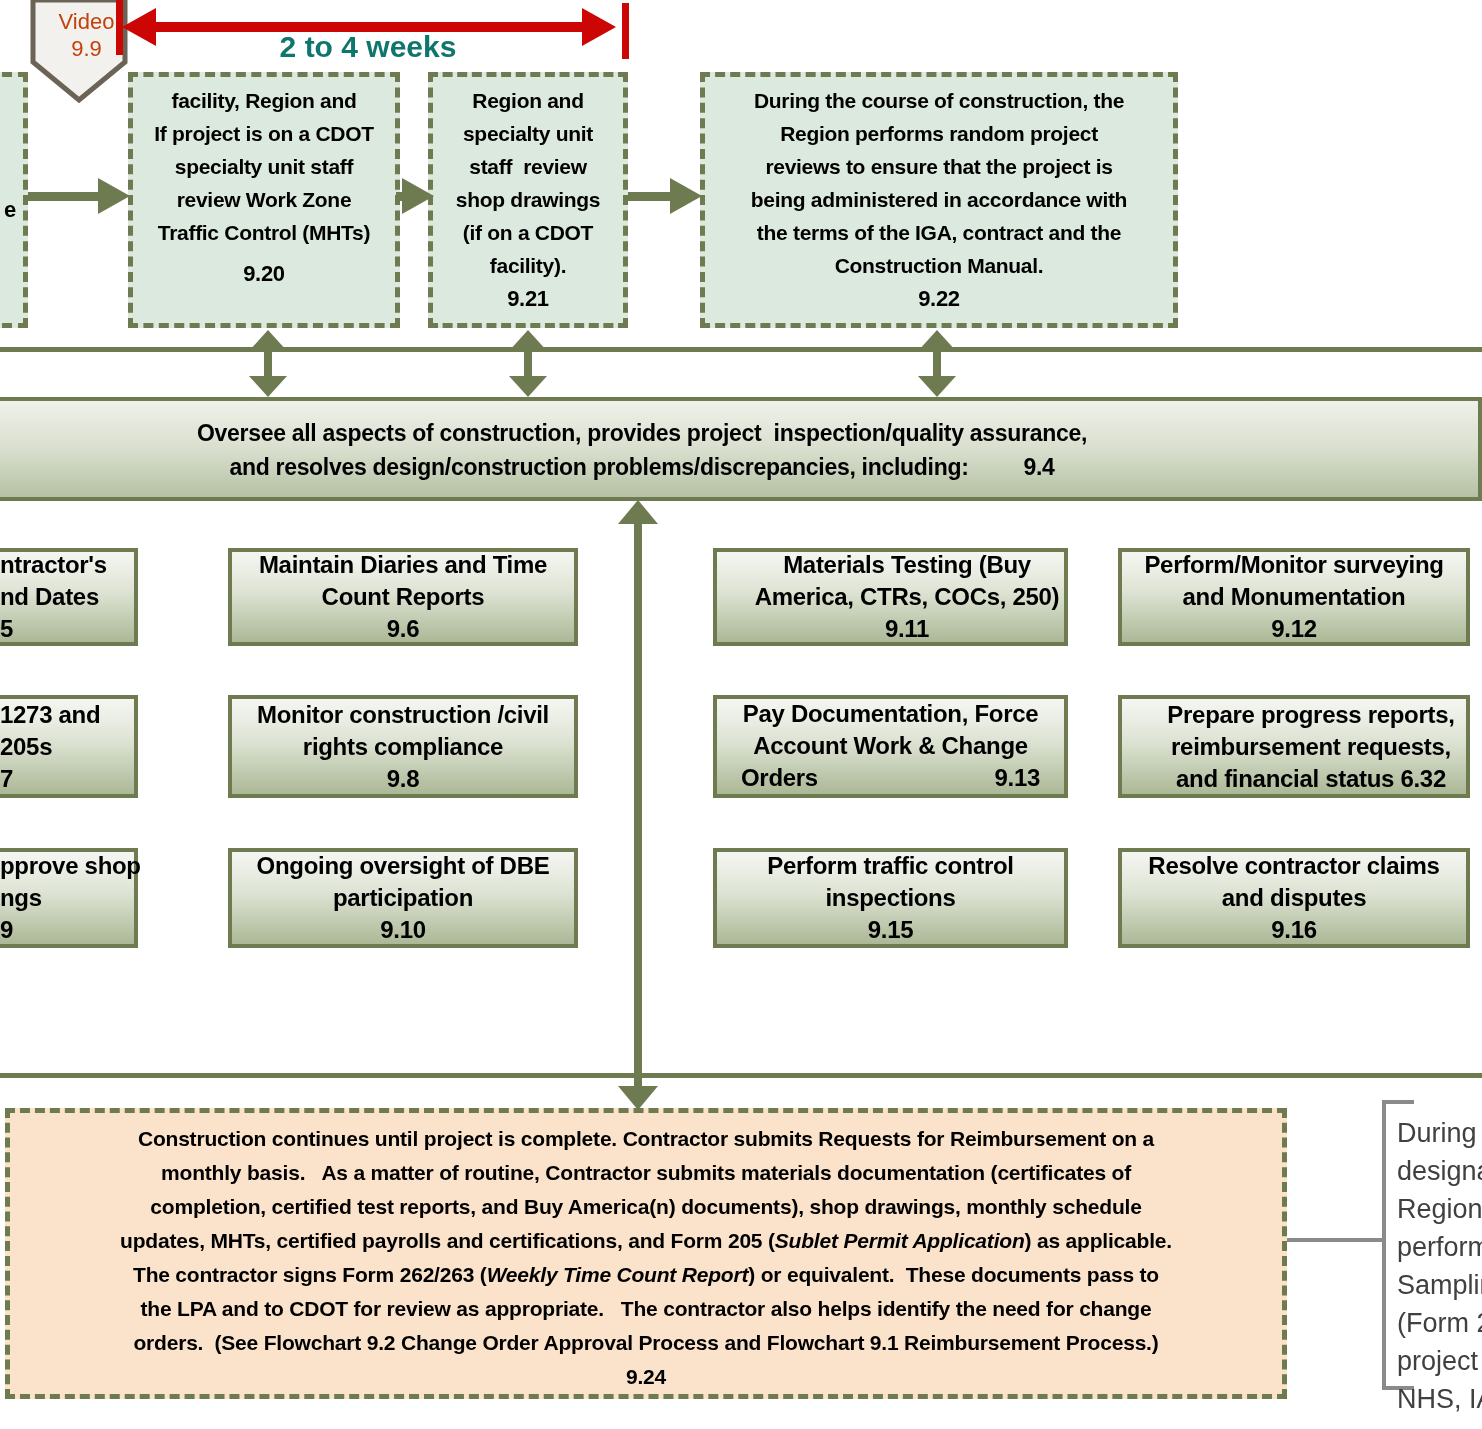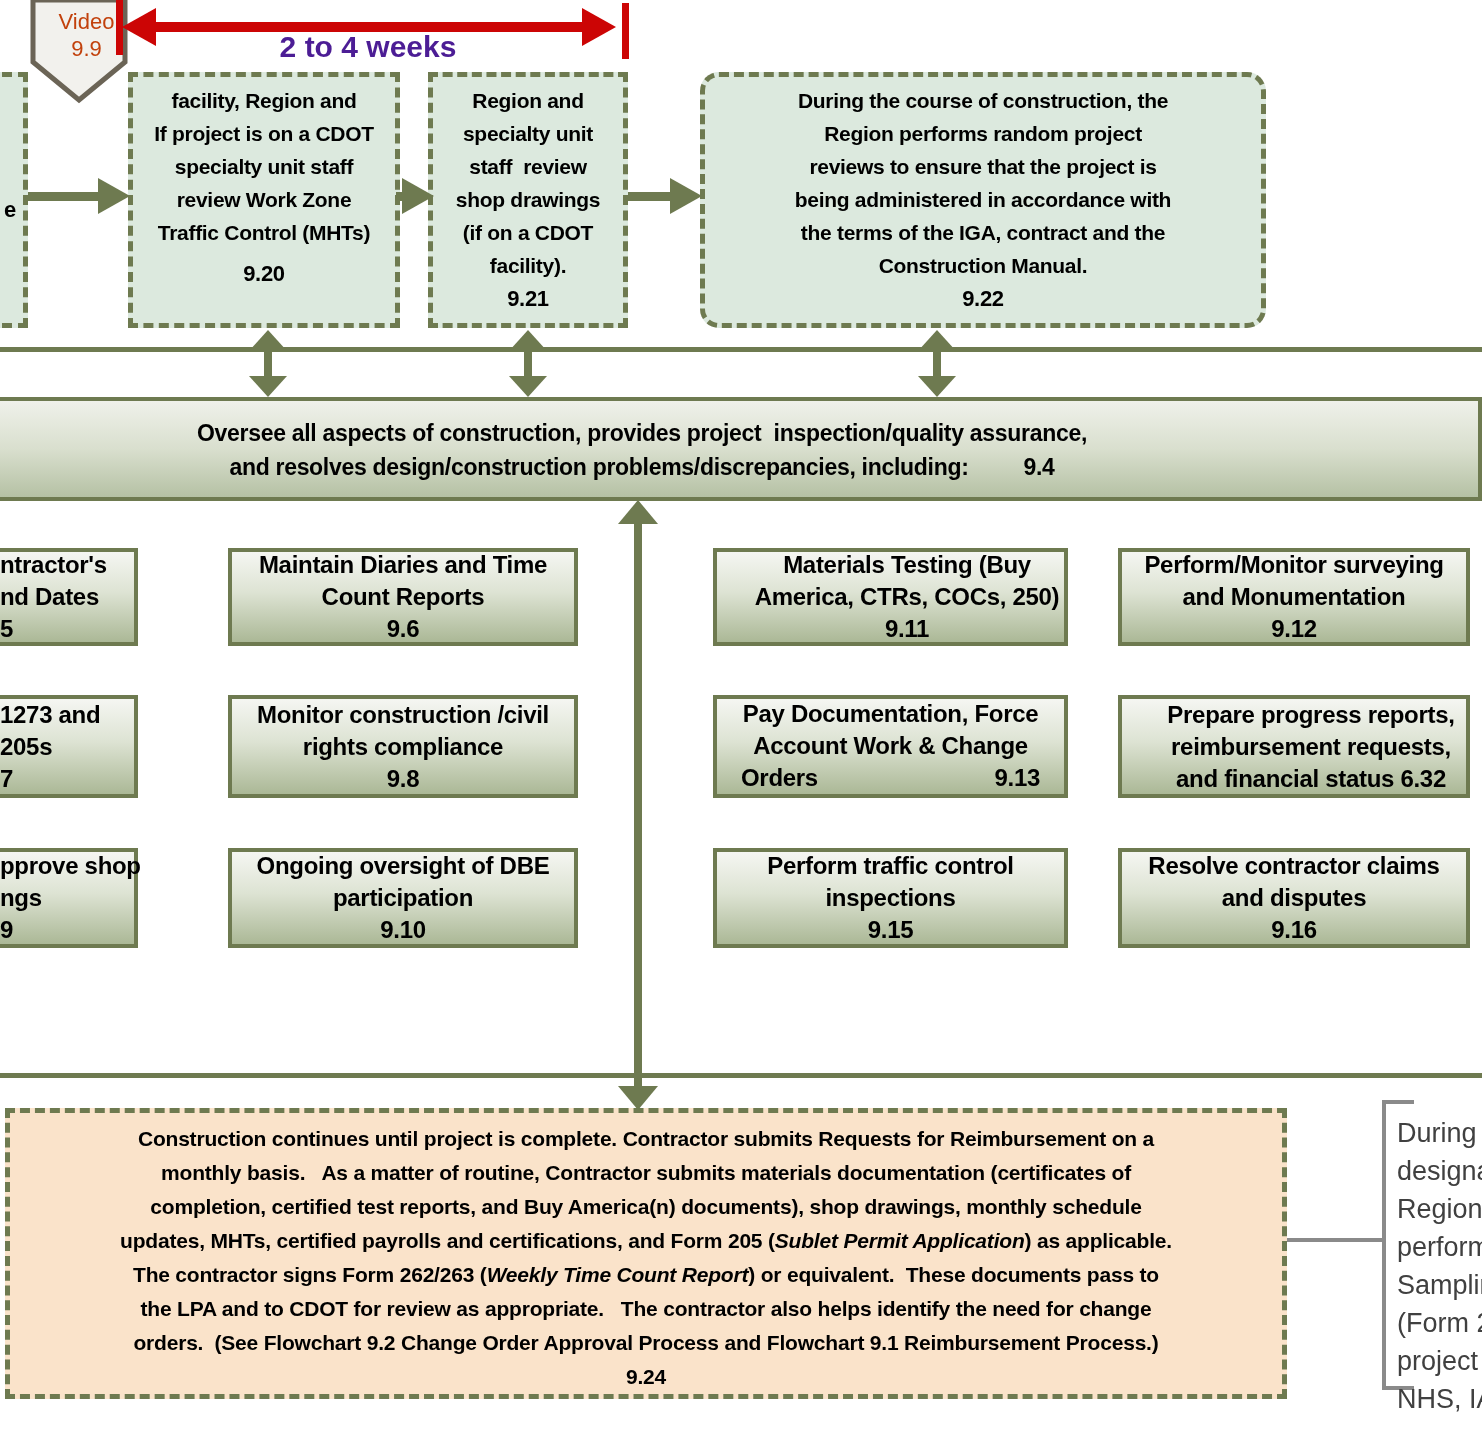--- a/index.html
+++ b/index.html
@@ -43,21 +43,21 @@
   
   .tri { width:0; height:0; }
   .head-right { border-top:18px solid transparent; border-bottom:18px solid transparent; border-left:32px solid #6e7a50; }
   .vhead-up { border-left:19px solid transparent; border-right:19px solid transparent; border-bottom:21px solid #6e7a50; }
   .vhead-down { border-left:19px solid transparent; border-right:19px solid transparent; border-top:21px solid #6e7a50; }
   .bighead-up { border-left:20px solid transparent; border-right:20px solid transparent; border-bottom:24px solid #6e7a50; }
   .bighead-down { border-left:20px solid transparent; border-right:20px solid transparent; border-top:24px solid #6e7a50; }
   .red { background:#cc0505; }
   .rhead-left { border-top:19px solid transparent; border-bottom:19px solid transparent; border-right:34px solid #cc0505; }
   .rhead-right { border-top:19px solid transparent; border-bottom:19px solid transparent; border-left:34px solid #cc0505; }
-  .red-label { color:#4c1d95; font-weight:bold; font-size:30px; text-align:center; }
+  .red-label { color:#0f766e; font-weight:bold; font-size:30px; text-align:center; }
 
   
   .badge-text { text-align:center; font-size:22px; line-height:27px; color:#c2410c;padding-left:15px; }
 
   
   .sidenote { color:#404040; font-size:27px; line-height:38px; }
   .sidenote .ln { white-space:pre; }
 </style>
 </head>
 <body>
@@ -90,21 +90,21 @@
     <div>
         <div class="ln">Region and</div>
         <div class="ln">specialty unit</div>
         <div class="ln">staff  review</div>
         <div class="ln">shop drawings</div>
         <div class="ln">(if on a CDOT</div>
         <div class="ln">facility).</div>
       </div>
     <div class="tnum">9.21</div>
   </div>
-  <div class="abs dashedbox topbox-text" style="left:700px; top:72px; width:566px; height:256px;border-radius:19px;">
+  <div class="abs dashedbox topbox-text" style="left:700px; top:72px; width:478px; height:256px;">
     <div>
         <div class="ln">During the course of construction, the</div>
         <div class="ln">Region performs random project</div>
         <div class="ln">reviews to ensure that the project is</div>
         <div class="ln">being administered in accordance with</div>
         <div class="ln">the terms of the IGA, contract and the</div>
         <div class="ln">Construction Manual.</div>
       </div>
     <div class="tnum">9.22</div>
   </div>

